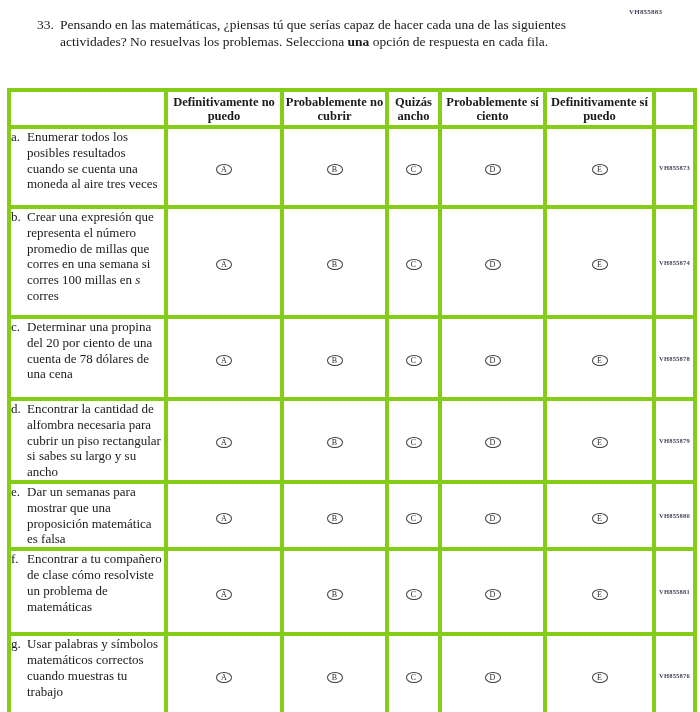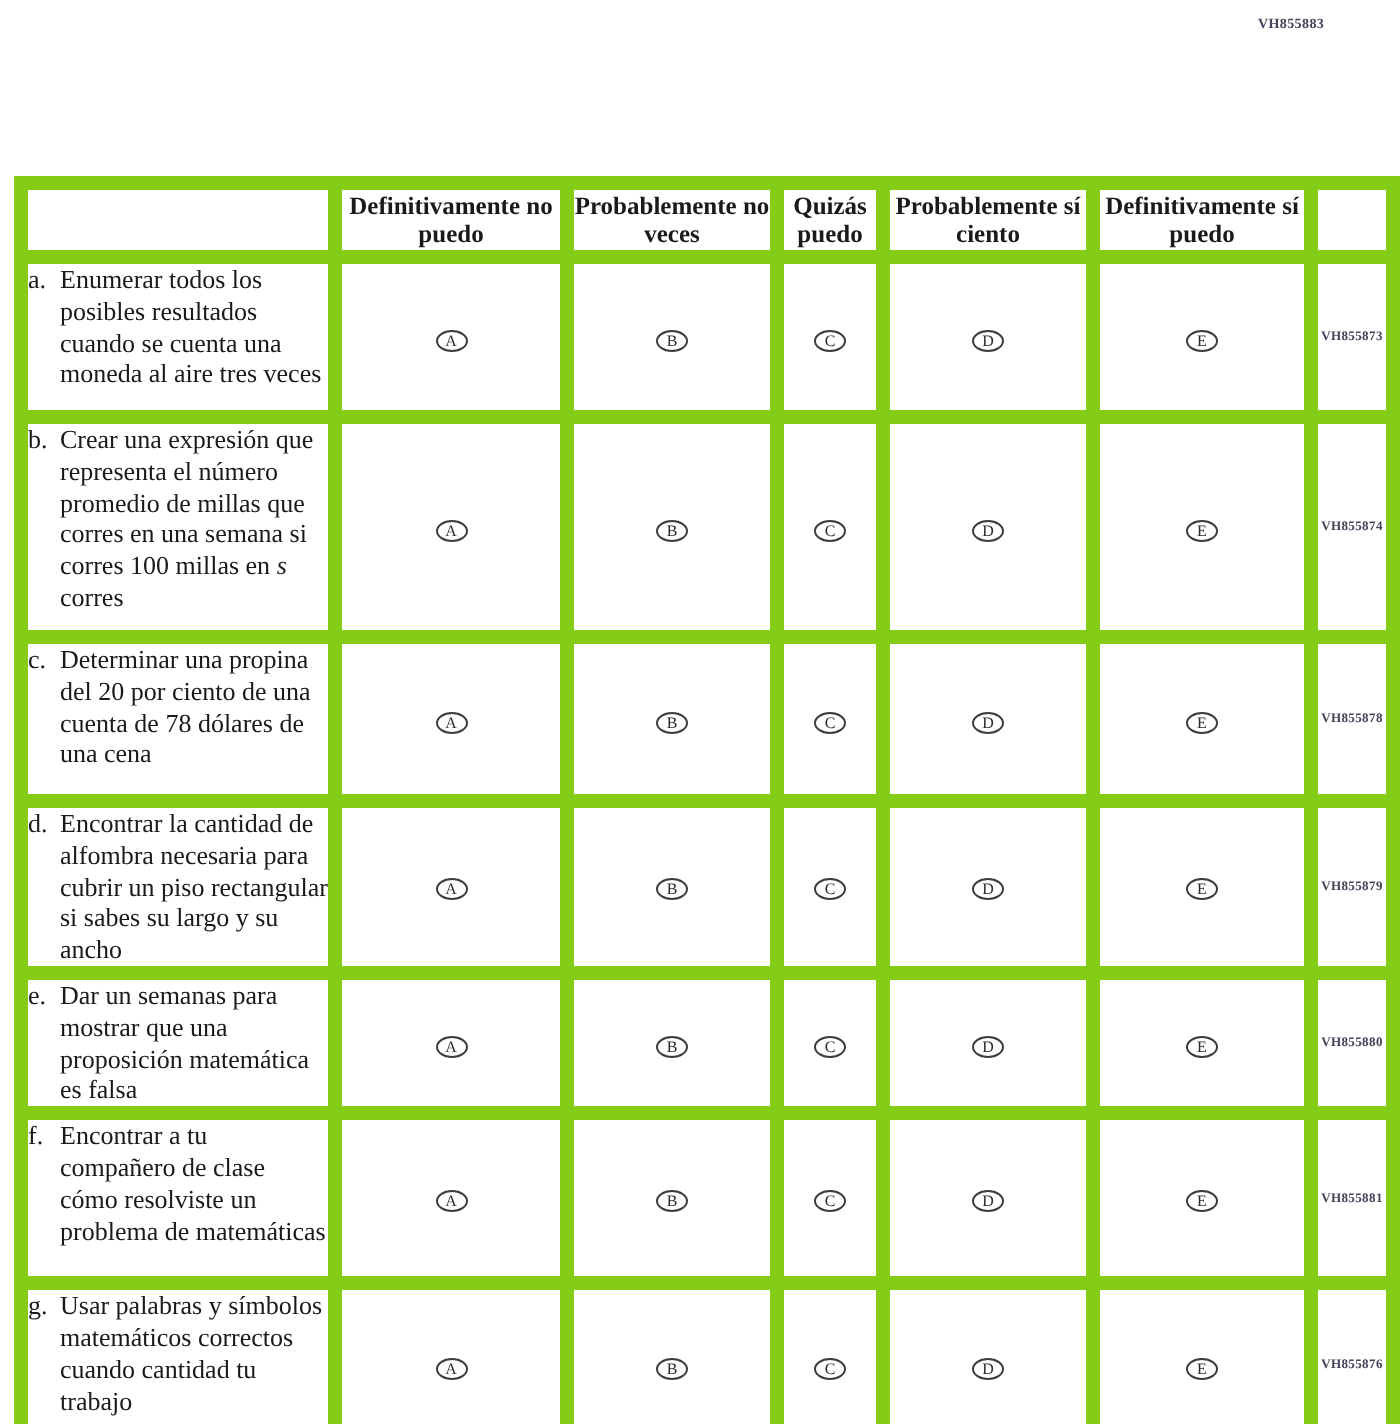--- a/index.html
+++ b/index.html
@@ -31,21 +31,21 @@
   }
   .qtext b { font-weight:bold; }
 
   table.resp {
     position:absolute; left:7px; top:88px;
     width:686px;
     border-collapse:collapse; table-layout:fixed;
     background:#fff;
   }
   table.resp th, table.resp td {
-    border:7px solid #84cc16;
+    border:4px solid #84cc16;
     padding:0; overflow:hidden;
   }
   
   .c0 { border-right-width:3px; }
   .c1 { border-right-width:2px; }
   .c2 { border-right-width:4px; }
   .c3 { border-right-width:4px; }
   .c4 { border-right-width:2px; }
   .c5 { border-right-width:3px; }
   .c6 { border-right-width:2px; }
@@ -98,37 +98,41 @@
     color:#43435a; letter-spacing:0.2px;
   }
 </style>
 </head>
 <body>
 
 <div class="page">
 
   <div class="page-code">VH855883</div>
 
+  <div class="question">
+    <span class="qnum">33.</span>
+    <div class="qtext"><span>Pensando en las matemáticas, ¿piensas tú que serías capaz de hacer cada una de las siguientes actividades? No resuelvas los problemas. Selecciona </span><b>una</b><span> opción de respuesta en cada fila.</span></div>
+  </div>
 
   <table class="resp">
     <colgroup>
       <col style="width:157px">
         <col style="width:116px">
         <col style="width:105px">
       <col style="width:53px">
         <col style="width:105px">
         <col style="width:109px">
       <col style="width:41px">
     </colgroup>
     <thead>
       <tr>
           <th class="c0"></th>
           <th class="c1">Definitivamente no puedo</th>
-          <th class="c2">Probablemente no veces</th>
-          <th class="c3">Quizás puedo</th>
+          <th class="c2">Probablemente no cubrir</th>
+          <th class="c3">Quizás ancho</th>
           <th class="c4">Probablemente sí ciento</th>
           <th class="c5">Definitivamente sí puedo</th>
           <th class="c6"></th>
         </tr>
     </thead>
     <tbody>
         <tr>
           <td class="label-cell c0">
             <div class="act-label">
               <span class="act-letter">a.</span>
@@ -209,21 +213,21 @@
           <td class="opt-cell c2"><span class="bubble"><span class="bubble-letter">B</span></span></td>
           <td class="opt-cell c3"><span class="bubble"><span class="bubble-letter">C</span></span></td>
           <td class="opt-cell c4"><span class="bubble"><span class="bubble-letter">D</span></span></td>
           <td class="opt-cell c5"><span class="bubble"><span class="bubble-letter">E</span></span></td>
           <td class="code-cell c6">VH855881</td>
         </tr>
         <tr>
           <td class="label-cell c0">
             <div class="act-label">
               <span class="act-letter">g.</span>
-              <span class="act-text"><span>Usar palabras y símbolos matemáticos correctos cuando cantidad tu trabajo</span></span>
+              <span class="act-text"><span>Usar palabras y símbolos matemáticos correctos cuando muestras tu trabajo</span></span>
             </div>
           </td>
           <td class="opt-cell c1"><span class="bubble"><span class="bubble-letter">A</span></span></td>
           <td class="opt-cell c2"><span class="bubble"><span class="bubble-letter">B</span></span></td>
           <td class="opt-cell c3"><span class="bubble"><span class="bubble-letter">C</span></span></td>
           <td class="opt-cell c4"><span class="bubble"><span class="bubble-letter">D</span></span></td>
           <td class="opt-cell c5"><span class="bubble"><span class="bubble-letter">E</span></span></td>
           <td class="code-cell c6">VH855876</td>
         </tr>
       </tbody>

